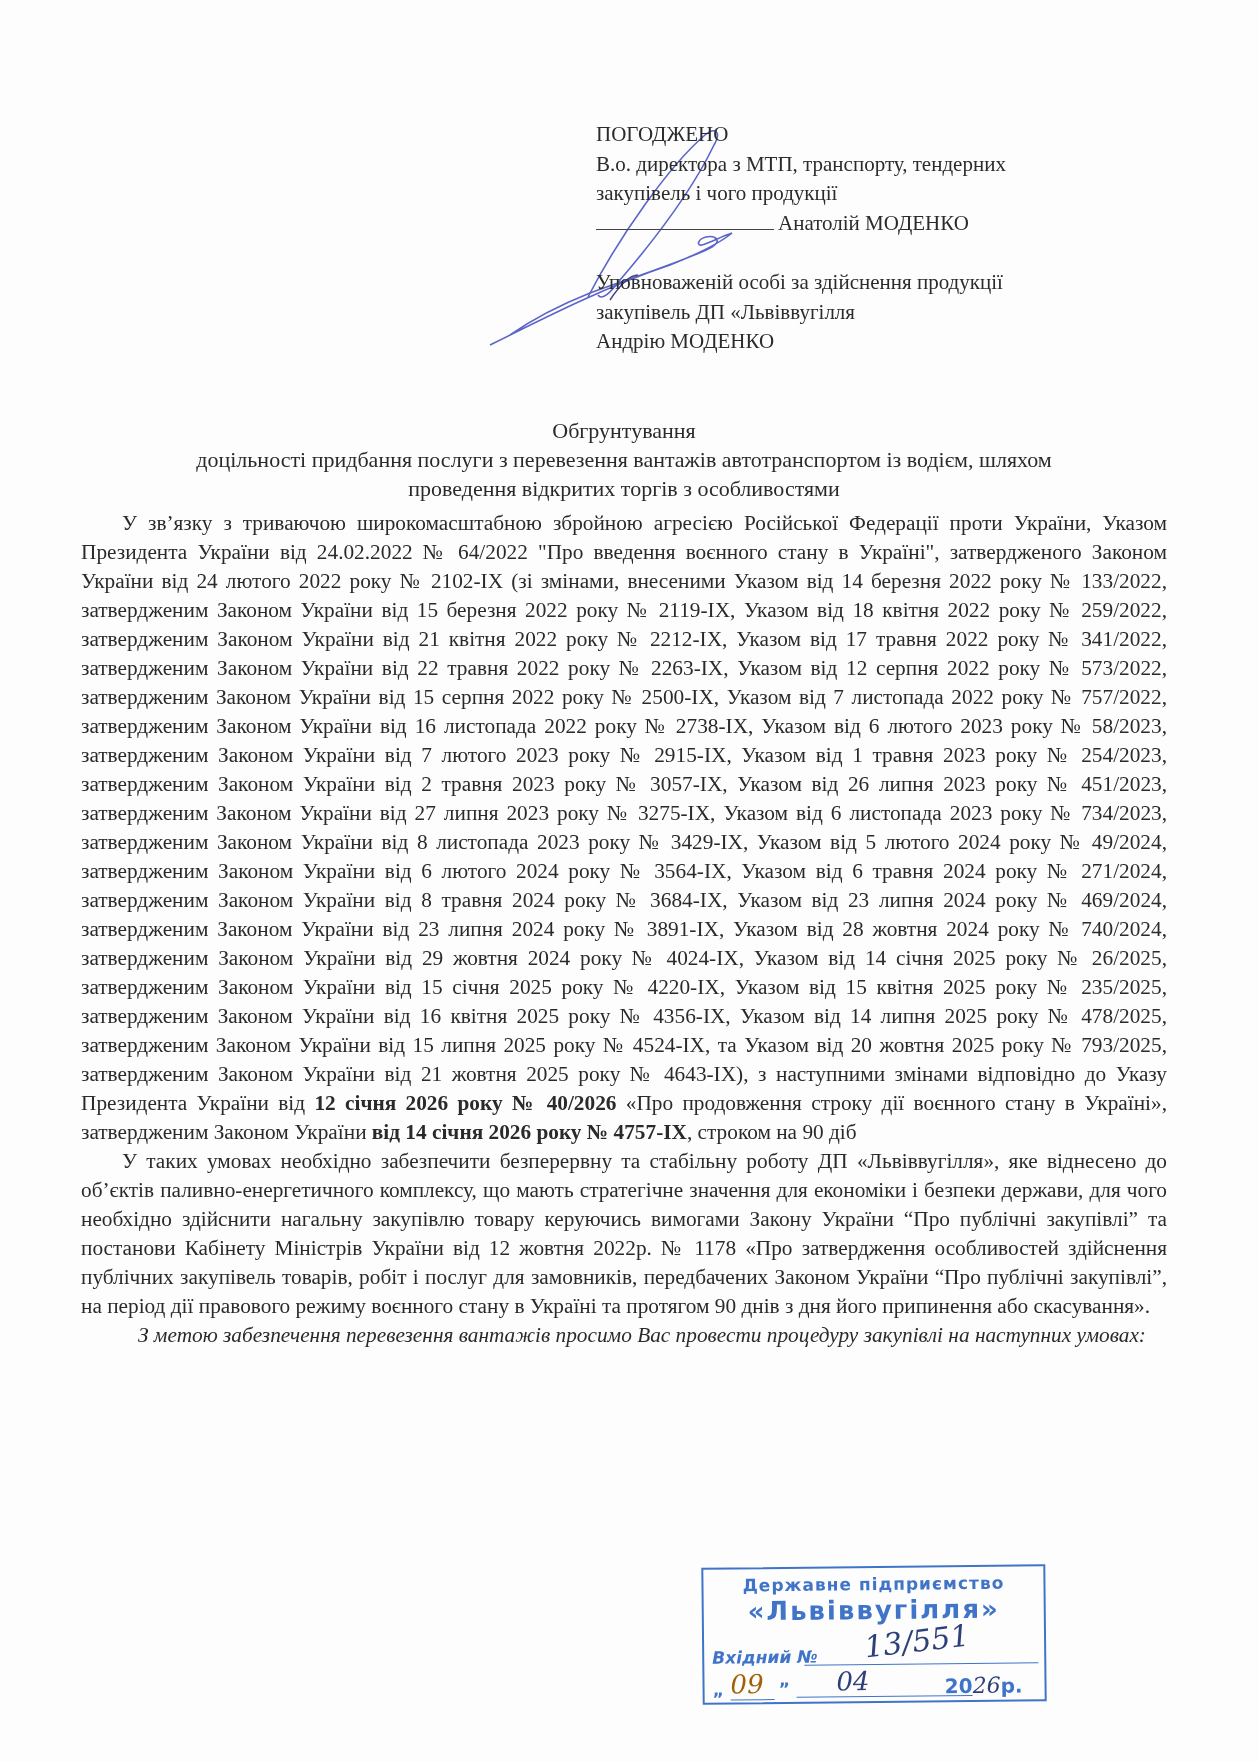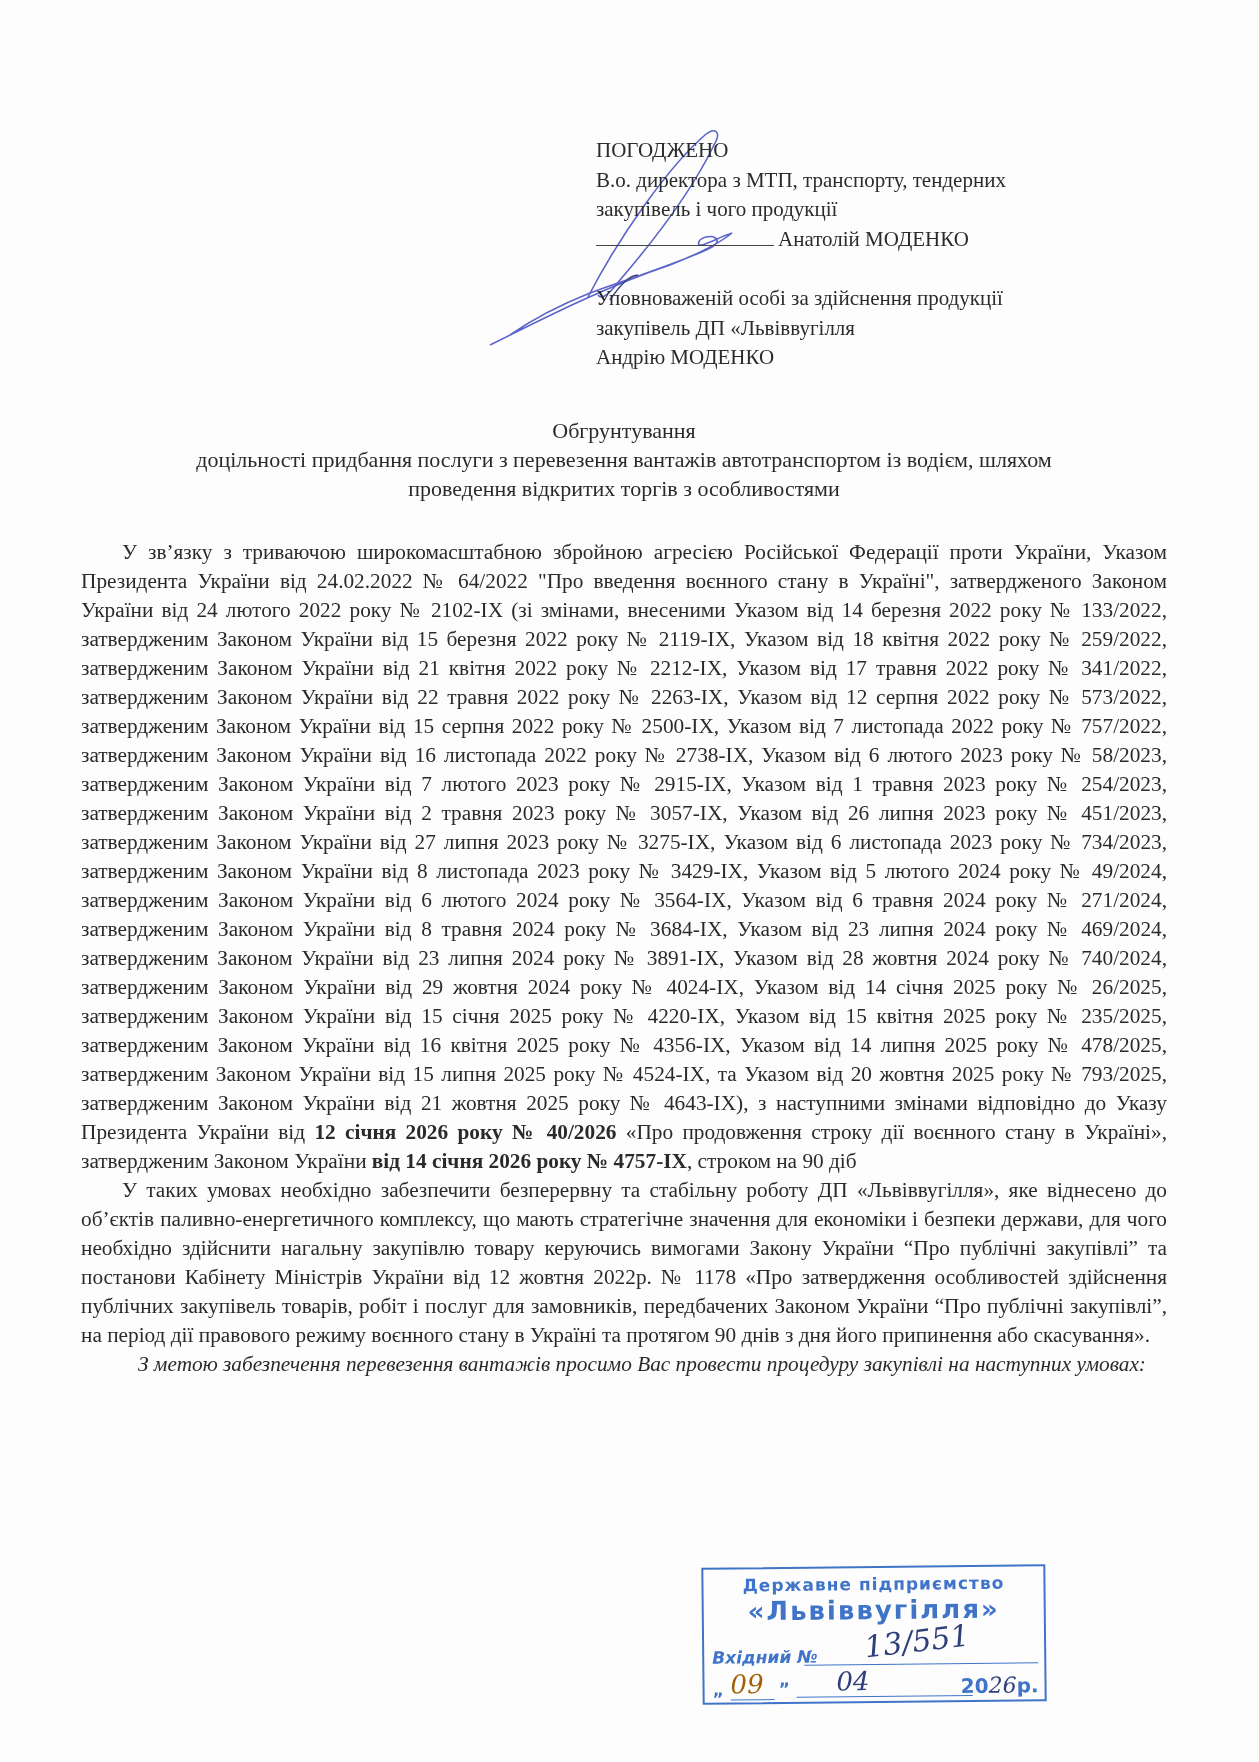--- a/index.html
+++ b/index.html
@@ -3,54 +3,54 @@
   <meta charset="utf-8">
   <style>
     html, body { margin: 0; padding: 0; background: #ffffff; }
     body {
       width: 1259px; height: 1762px; position: relative; overflow: hidden;
       font-family: "Liberation Serif", "DejaVu Serif", serif;
       color: #2a2a2a;
     }
     .page { position: absolute; left: 0; top: 0; width: 1259px; height: 1762px; background: #fdfdfd; }
     .approval {
-      position: absolute; left: 596px; top: 136px; width: 560px;
+      position: absolute; left: 596px; top: 120px; width: 560px;
       font-size: 21px; line-height: 29.5px; color: #2b2b2b;
     }
     .approval .line { white-space: nowrap; }
     .approval .gap { height: 30px; }
     .sig-underline { display: inline-block; width: 178px; border-bottom: 1px solid #444; height: 20px; vertical-align: baseline; margin-right: 4px; }
     .signature { position: absolute; left: 470px; top: 125px; width: 300px; height: 230px; pointer-events: none; }
     .title {
       position: absolute; left: 81px; top: 416px; width: 1086px;
       text-align: center; font-size: 22px; line-height: 29px;
     }
     .body {
-      position: absolute; left: 81px; top: 538px; width: 1086px;
+      position: absolute; left: 81px; top: 509px; width: 1086px;
       font-size: 21.3px; line-height: 29px; text-align: justify;
     }
     .body p { margin: 0; text-indent: 41px; }
     .body p.p3 { text-indent: 57px; font-style: italic; }
     .body b { font-weight: bold; }
     .stamp {
       position: absolute; left: 702px; top: 1566px; width: 340px; height: 133px;
       border: 2px solid #3f74c8; color: #3f74c8; transform: rotate(-0.6deg);
       font-family: "DejaVu Sans", sans-serif;
     }
     .stamp .org { position: absolute; left: 0; right: 0; top: 6px; text-align: center; font-size: 17px; font-weight: bold; letter-spacing: 1px; }
     .stamp .name { position: absolute; left: 0; right: 0; top: 27px; text-align: center; font-size: 26px; font-weight: bold; letter-spacing: 2px; }
     .stamp .inlabel { position: absolute; left: 8px; top: 78px; font-size: 17px; font-style: italic; font-weight: bold; }
     .stamp .inline { position: absolute; left: 100px; right: 6px; top: 96px; border-bottom: 1.5px solid #3f74c8; }
     .stamp .regno { position: absolute; left: 160px; top: 56px; font-size: 30px; font-style: italic; color: #2e3f7a; font-family: "DejaVu Serif", serif; transform: rotate(-6deg); }
     .stamp .dateline { position: absolute; left: 6px; right: 6px; top: 106px; font-size: 17px; font-weight: bold; }
     .stamp .q1 { position: absolute; left: 2px; top: 4px; }
     .stamp .day { position: absolute; left: 20px; top: -6px; font-size: 26px; font-style: italic; font-weight: normal; color: #a16207; font-family: "DejaVu Serif", serif; border-bottom: 1.5px solid #3f74c8; width: 44px; }
     .stamp .q2 { position: absolute; left: 68px; top: 4px; }
     .stamp .month { position: absolute; left: 86px; top: -8px; font-size: 26px; font-style: italic; font-weight: normal; color: #2e3f7a; font-family: "DejaVu Serif", serif; width: 176px; border-bottom: 1.5px solid #3f74c8; padding-left: 40px; box-sizing: border-box; }
-    .stamp .year { position: absolute; right: 0; top: 0px; font-size: 20px; }
+    .stamp .year { position: absolute; right: 16px; top: 0px; font-size: 20px; }
     .stamp .yr-hand { font-style: italic; color: #2e3f7a; font-family: "DejaVu Serif", serif; font-weight: normal; font-size: 22px; }
   </style>
 </head>
 <body>
 
 <div class="page">
 
   <svg class="signature" viewBox="0 0 300 230">
     <path d="M20 220 C 80 190, 140 160, 200 140 C 230 128, 250 118, 262 108 C 250 112, 240 118, 232 120 C 226 121, 228 114, 236 112 C 246 110, 252 116, 242 122 C 220 134, 170 150, 120 168 C 90 180, 60 196, 40 210" fill="none" stroke="#5b64c9" stroke-width="1.6"></path>
     <path d="M118 172 C 150 110, 200 40, 235 10 C 245 2, 252 6, 244 20 C 220 70, 180 120, 150 155 C 140 168, 132 176, 128 170" fill="none" stroke="#5b64c9" stroke-width="1.6"></path>

